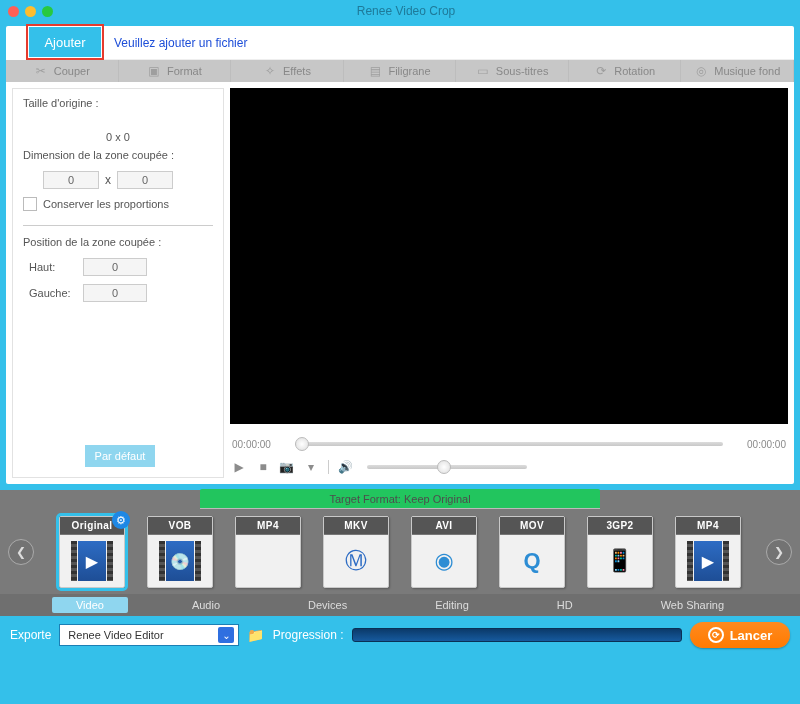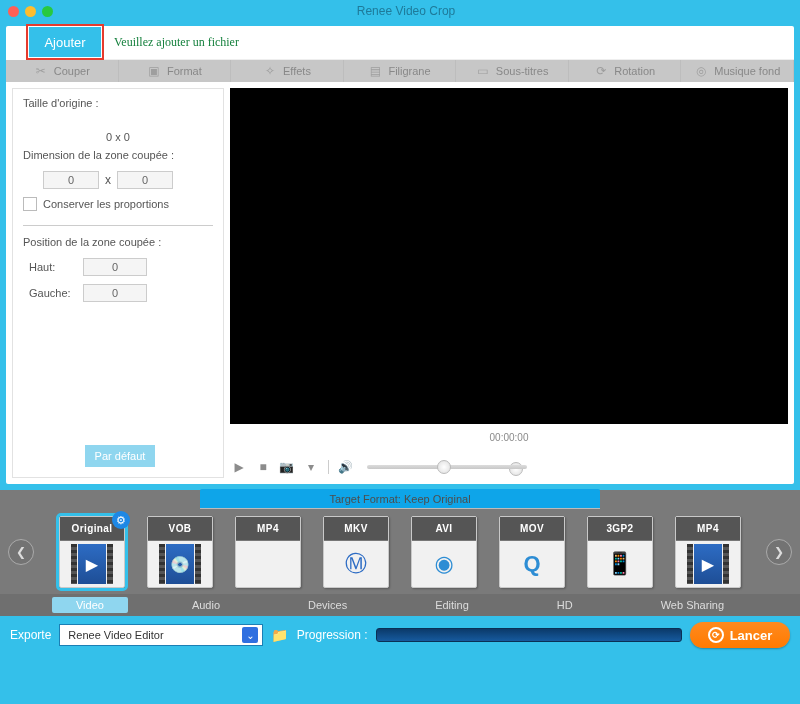--- a/index.html
+++ b/index.html
@@ -10,21 +10,21 @@
 .traffic span { width: 11px; height: 11px; border-radius: 50%; }
 .tr-close { background: #ff5f57; }
 .tr-min { background: #ffbd2e; }
 .tr-max { background: #28c940; }
 .titlebar .title { position: absolute; left: 12px; right: 0; text-align: center; color: #1e7a9a; font-size: 12px; }
 
 .upper { background: #fff; margin: 4px 6px 0 6px; border-radius: 2px; }
 .addbar { height: 34px; display: flex; align-items: center; border-bottom: 1px solid #eee; margin-left: 21px; }
 .add-wrap { border: 2px solid #e63b2e; padding: 1px; margin-left: -1px; margin-top: -1px; }
 .add-btn { background: #34c0ea; color: #fff; width: 72px; height: 30px; display: flex; align-items: center; justify-content: center; font-size: 13px; cursor: pointer; }
-.add-hint { color: #15803d; margin-left: 10px; font-size: 12px; font-family: Liberation Serif, serif; }
+.add-hint { color: #1d4ed8; margin-left: 10px; font-size: 12px; }
 
 .tabs { height: 22px; display: flex; background: #c7c7c7; }
 .tab { flex: 1; display: flex; align-items: center; justify-content: center; gap: 6px; border-right: 1px solid #bdbdbd; color: #888; font-size: 11px; }
 .tab .ticon { width: 14px; height: 14px; display: flex; align-items: center; justify-content: center; color: #9e9e9e; font-size: 12px; }
 
 .work { display: flex; height: 402px; padding: 6px; gap: 6px; }
 .leftpanel { width: 212px; border: 1px solid #e2e2e2; background: #fff; padding: 8px 10px; display: flex; flex-direction: column; position: relative; color: #555; }
 .lp-row { margin-bottom: 6px; font-size: 11px; }
 .lp-val { text-align: center; margin-top: 16px; }
 .dim-row { display: flex; align-items: center; gap: 6px; margin: 4px 0 8px 20px; }
@@ -32,49 +32,49 @@
 .chk-row { display: flex; align-items: center; gap: 6px; font-size: 11px; margin-bottom: 10px; }
 .chkbox { width: 14px; height: 14px; border: 1px solid #bbb; background: #fff; }
 .divider { border-top: 1px solid #ccc; margin: 4px 0 10px 0; }
 .pos-row { display: flex; align-items: center; gap: 6px; margin: 4px 0; font-size: 11px; }
 .pos-row label { width: 54px; padding-left: 6px; }
 .pos-input { width: 64px; height: 18px; border: 1px solid #ccc; background: #f5f5f5; text-align: center; font-size: 11px; color: #666; }
 .defbtn { position: absolute; bottom: 10px; left: 72px; width: 70px; height: 22px; background: #8fd6ef; color: #fff; display: flex; align-items: center; justify-content: center; font-size: 11px; cursor: pointer; }
 
 .preview { flex: 1; display: flex; flex-direction: column; }
 .video-area { flex: 1; background: #000; }
-.timeline { height: 24px; display: flex; align-items: center; gap: 24px; padding: 0 2px; color: #8a8a8a; font-size: 10px; margin-top: 8px; flex-direction: column; }
+.timeline { height: 24px; display: flex; align-items: center; gap: 24px; padding: 0 2px; color: #8a8a8a; font-size: 10px; margin-top: 8px; }
 .tl-track { flex: 1; height: 4px; background: linear-gradient(#dcdcdc,#c8c8c8); border-radius: 2px; position: relative; }
 .tl-thumb { position: absolute; left: 0; top: -5px; width: 14px; height: 14px; background: radial-gradient(#fff,#ddd); border: 1px solid #bbb; border-radius: 50%; }
 .controls { height: 22px; display: flex; align-items: center; gap: 10px; color: #8c8c8c; padding-left: 2px; }
 .ctrl { width: 14px; height: 14px; display: flex; align-items: center; justify-content: center; font-size: 12px; cursor: pointer; }
 .vol-track { width: 160px; height: 4px; background: linear-gradient(#dcdcdc,#c8c8c8); border-radius: 2px; position: relative; margin-left: 4px; }
 .vol-thumb { position: absolute; left: 70px; top: -5px; width: 14px; height: 14px; background: radial-gradient(#fff,#ddd); border: 1px solid #bbb; border-radius: 50%; }
 .vline { width: 1px; height: 14px; background: #ccc; }
 
 .band { background: #7a7a7a; margin-top: 6px; }
-.band .tf-head { height: 20px; background: #0ea5e9; display: flex; align-items: center; justify-content: center; font-size: 11px; color: #4d4d4d; border-bottom: 1px solid #bbb; margin: 0 200px; border-radius: 2px 2px 0 0; position: relative; top: -1px; }
+.band .tf-head { height: 20px; background: #22c55e; display: flex; align-items: center; justify-content: center; font-size: 11px; color: #4d4d4d; border-bottom: 1px solid #bbb; margin: 0 200px; border-radius: 2px 2px 0 0; position: relative; top: -1px; }
 .band-inner { display: flex; align-items: center; padding: 6px 8px; gap: 16px; }
 .nav-circle { width: 26px; height: 26px; border: 1px solid #aaa; border-radius: 50%; display: flex; align-items: center; justify-content: center; color: #ddd; cursor: pointer; background: rgba(0,0,0,.05); }
 .formats { display: flex; gap: 22px; flex: 1; justify-content: center; }
 .fmt { width: 66px; height: 72px; background: #f1f1f1; border: 1px solid #c9c9c9; border-radius: 2px; display: flex; flex-direction: column; align-items: center; justify-content: flex-start; cursor: pointer; position: relative; box-shadow: 1px 1px 2px rgba(0,0,0,.25); }
 .fmt.selected { outline: 3px solid #34c0ea; }
-.fmt .badge { height: 24px; background: #555; color: #fff; width: 100%; display: flex; align-items: center; justify-content: center; font-size: 10px; font-weight: bold; letter-spacing: .4px; border-bottom: 1px solid #777; }
+.fmt .badge { height: 18px; background: #555; color: #fff; width: 100%; display: flex; align-items: center; justify-content: center; font-size: 10px; font-weight: bold; letter-spacing: .4px; border-bottom: 1px solid #777; }
 .fmt .gear { position: absolute; right: -6px; top: -6px; width: 18px; height: 18px; border-radius: 50%; background: #1e88e5; color: #fff; display: flex; align-items: center; justify-content: center; font-size: 11px; }
 .fmt .art { flex: 1; width: 100%; display: flex; align-items: center; justify-content: center; font-size: 22px; color: #4a6; }
 .fmt .film { display: flex; gap: 1px; }
 .fmt .film .strip { width: 6px; height: 40px; background: repeating-linear-gradient(#333 0 3px,#555 3px 6px); }
 .fmt .film .mid { width: 28px; height: 40px; background: linear-gradient(#2d6cc4,#1e4e96); display:flex; align-items:center; justify-content:center; color:#fff; font-size:16px; }
 
 .cats { display: flex; height: 22px; background: #6f6f6f; align-items: center; justify-content: center; gap: 40px; color: #ddd; font-size: 11px; }
 .cat { padding: 2px 24px; cursor: pointer; }
 .cat.active { background: #8fd6ef; color: #fff; border-radius: 2px; }
 
 .bottombar { height: 38px; background: #34c0ea; display: flex; align-items: center; padding: 4px 10px; gap: 8px; color: #fff; font-size: 12px; }
-.dd { width: 204px; height: 22px; background: #fff; color: #333; border: 1px solid #1b7fb5; display: flex; align-items: center; justify-content: space-between; padding: 0 4px 0 8px; font-size: 11px; cursor: pointer; }
+.dd { width: 180px; height: 22px; background: #fff; color: #333; border: 1px solid #1b7fb5; display: flex; align-items: center; justify-content: space-between; padding: 0 4px 0 8px; font-size: 11px; cursor: pointer; }
 .dd .caret { width: 16px; height: 16px; background: #2f6fe0; color: #fff; display: flex; align-items: center; justify-content: center; font-size: 10px; border-radius: 2px;}
 .folder-ic { color: #ffcc33; font-size: 14px; }
 .prog-bar { flex: 1; height: 14px; background: linear-gradient(#0b3a6a,#165a9e); border: 1px solid #0a3055; border-radius: 3px; }
 .launch { width: 100px; height: 26px; background: linear-gradient(#ff8a1f,#ff7a00); border-radius: 13px; color: #fff; display: flex; align-items: center; justify-content: center; gap: 6px; font-size: 13px; font-weight: bold; cursor: pointer; box-shadow: 0 1px 2px rgba(0,0,0,.3); }
 .launch .ring { width: 16px; height: 16px; border: 2px solid #fff; border-radius: 50%; display:flex; align-items:center; justify-content:center; font-size:9px; }
 </style>
 </head>
 <body>
 
 <div class="titlebar">

